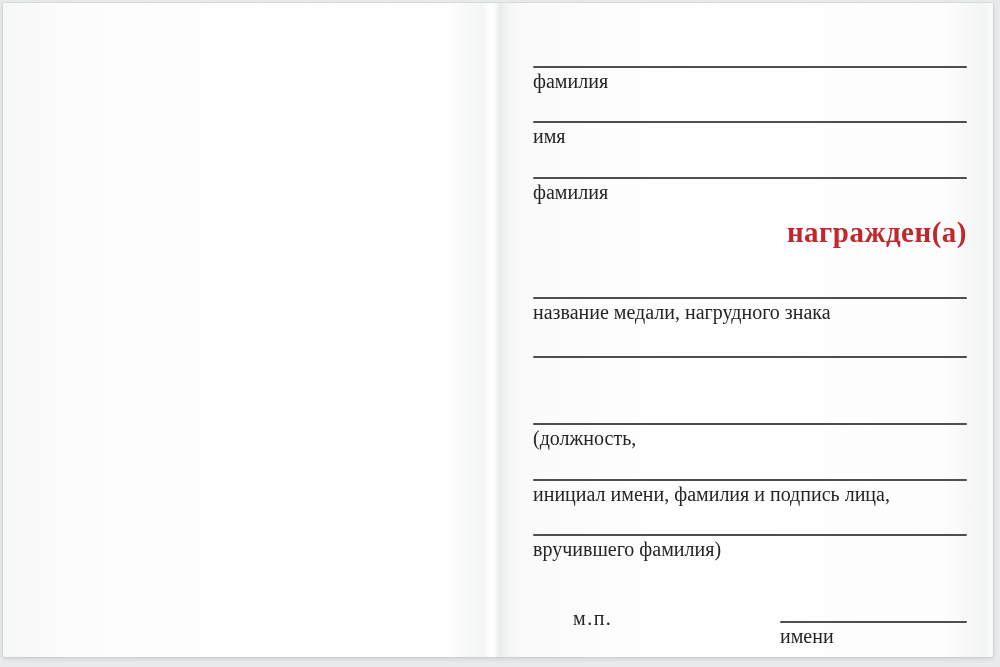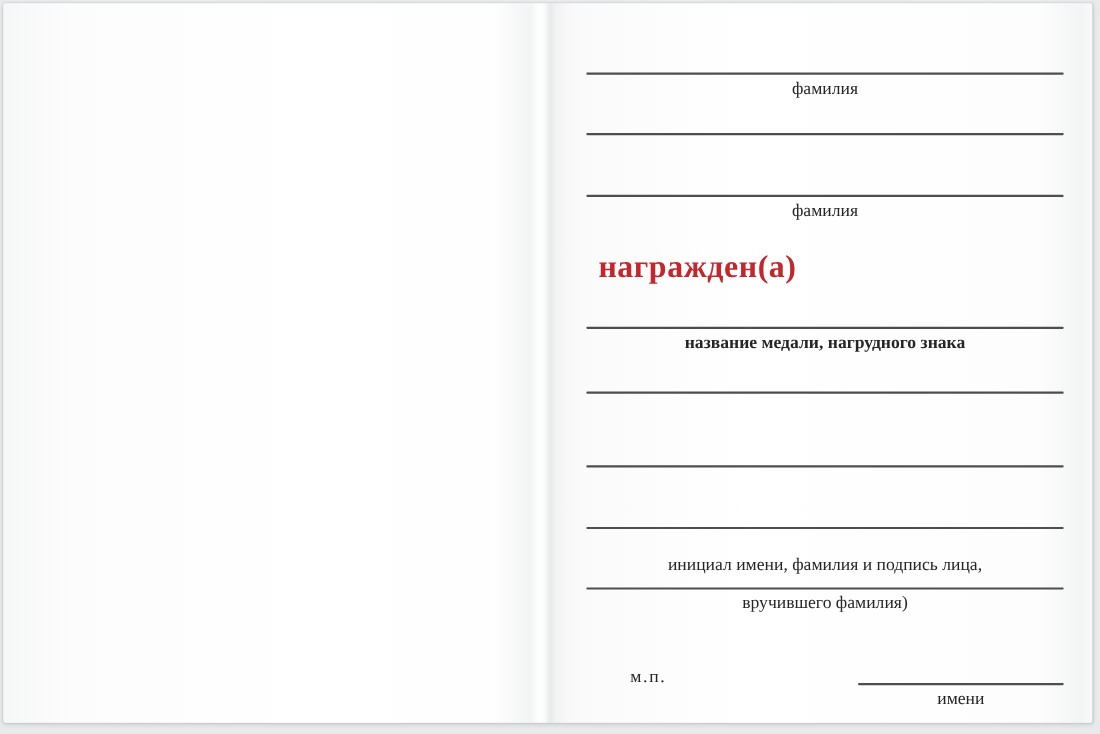--- a/index.html
+++ b/index.html
@@ -58,65 +58,65 @@
     width: 434px;
     height: 2px;
     background: #4e4e4e;
     border-radius: 1px;
   }
 
   .rule-label {
     position: absolute;
     left: 28px;
     width: 434px;
-    text-align: center;
-    font-size: 16px;
+    text-align: left;
+    font-size: 20px;
     line-height: 18px;
     color: #252525;
     white-space: nowrap;
   }
 
   
   .rule.surname   { top: 63px; }
   .label.surname  { top: 69px; }
   .rule.firstname { top: 118px; }
   .label.firstname{ top: 124px; }
   .rule.patronymic{ top: 174px; }
   .label.patronymic{ top: 180px; }
 
   .awarded-heading {
     position: absolute;
     left: 28px;
     top: 212px;
     width: 434px;
-    margin: 11px;
-    text-align: left;
+    margin: 0;
+    text-align: right;
     font-size: 29px;
     line-height: 34px;
     font-weight: bold;
     letter-spacing: .5px;
     color: #c1272d; 
   }
 
   .rule.award1    { top: 294px; }
-  .label.award1   { top: 300px; font-weight: bold; }
+  .label.award1   { top: 300px; }
   .rule.award2    { top: 353px; }
 
   .rule.sig1      { top: 420px; }
   .label.sig1     { top: 426px; }
   .rule.sig2      { top: 476px; }
   .label.sig2     { top: 482px; }
   .rule.sig3      { top: 531px; }
   .label.sig3     { top: 537px; }
 
   .stamp-mark {
     position: absolute;
     left: 68px;
     top: 604px;
-    font-size: 16px;
+    font-size: 20px;
     letter-spacing: 1.5px;
     color: #252525;
   }
 
   .rule.date {
     top: 618px;
     left: 275px;
     width: 187px;
   }
   .label.date {
@@ -131,35 +131,37 @@
 <div class="spread">
 
   <div class="page-left"></div>
 
   <div class="page-right">
 
     <div class="rule surname" style="background: rgb(78, 78, 78);"></div>
     <div class="rule-label label surname" style="color: rgb(37, 37, 37);">фамилия</div>
 
     <div class="rule firstname" style="background: rgb(78, 78, 78);"></div>
+    <div class="rule-label label firstname" style="color: rgb(37, 37, 37);">имя</div>
 
     <div class="rule patronymic" style="background: rgb(78, 78, 78);"></div>
     <div class="rule-label label patronymic" style="color: rgb(37, 37, 37);">фамилия</div>
 
     <h1 class="awarded-heading" style="color: rgb(193, 39, 45);">награжден(а)</h1>
 
     <div class="rule award1" style="background: rgb(78, 78, 78);"></div>
     <div class="rule-label label award1" style="color: rgb(37, 37, 37);">название медали, нагрудного знака</div>
 
     <div class="rule award2" style="background: rgb(78, 78, 78);"></div>
 
     <div class="rule sig1" style="background: rgb(78, 78, 78);"></div>
+    <div class="rule-label label sig1" style="color: rgb(37, 37, 37);">(должность,</div>
 
     <div class="rule sig2" style="background: rgb(78, 78, 78);"></div>
-    <div class="rule-label label sig2" style="color: rgb(37, 37, 37); margin-top: 20px;">инициал имени, фамилия и подпись лица,</div>
+    <div class="rule-label label sig2" style="color: rgb(37, 37, 37);">инициал имени, фамилия и подпись лица,</div>
 
     <div class="rule sig3" style="background: rgb(78, 78, 78);"></div>
     <div class="rule-label label sig3" style="color: rgb(37, 37, 37);">вручившего фамилия)</div>
 
     <div class="stamp-mark" style="color: rgb(37, 37, 37);">м.п.</div>
 
     <div class="rule date" style="background: rgb(78, 78, 78);"></div>
     <div class="rule-label label date" style="color: rgb(37, 37, 37);">имени</div>
 
   </div>

